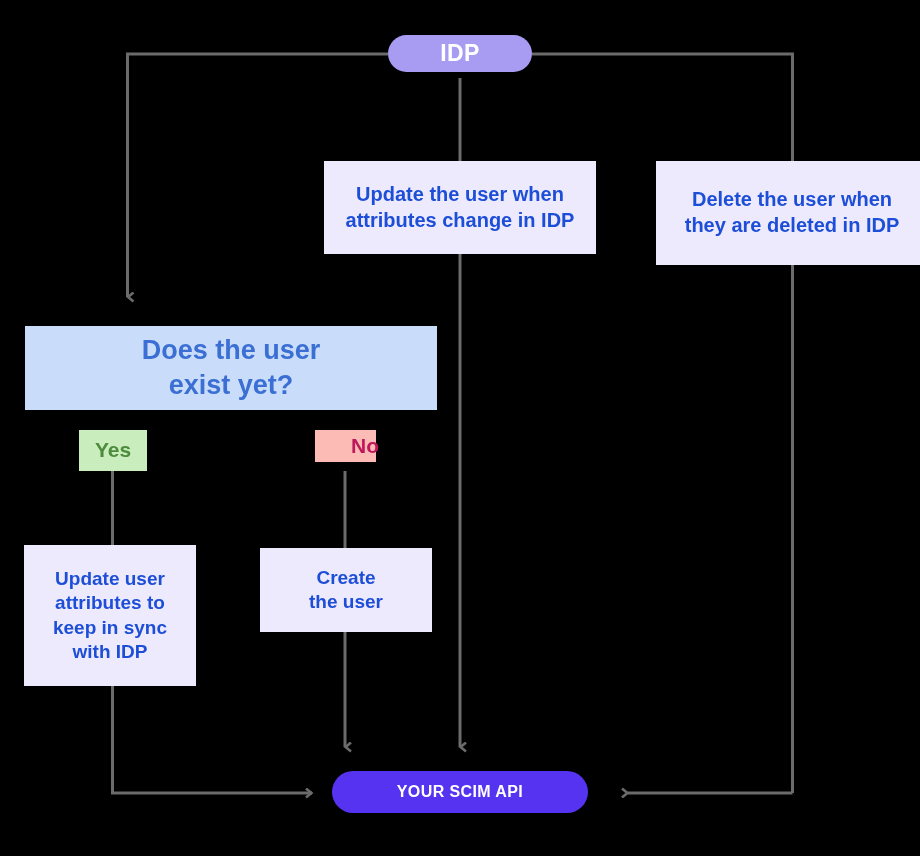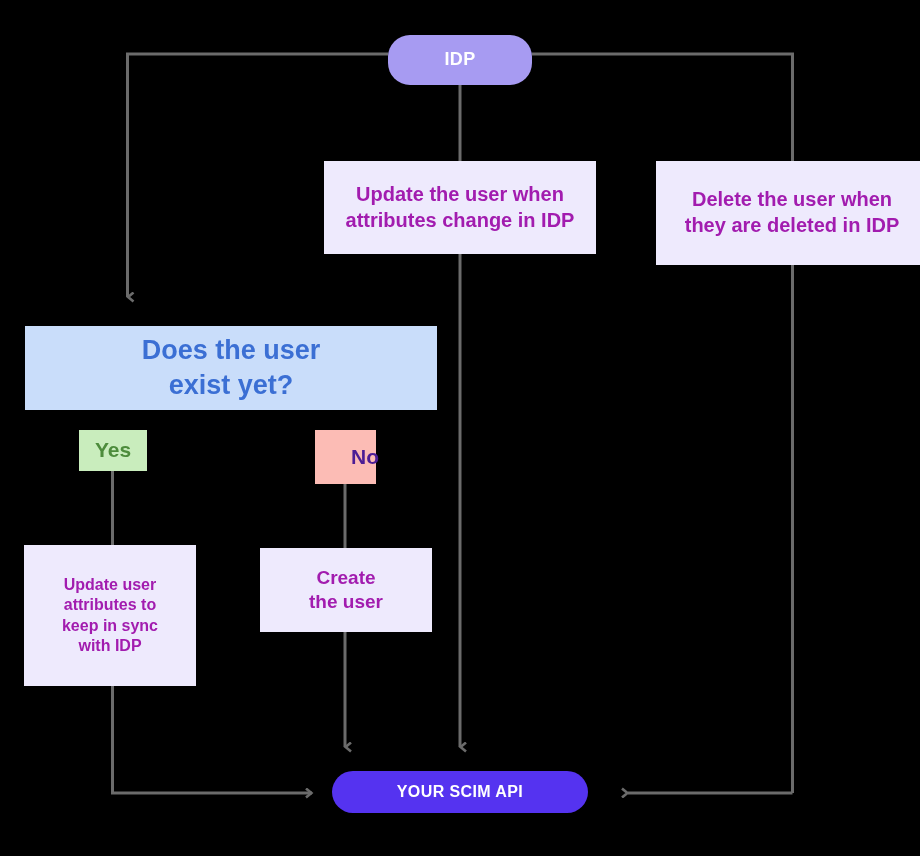--- a/index.html
+++ b/index.html
@@ -36,25 +36,25 @@
     text-align: center;
     line-height: 1.28;
     white-space: pre-line;
   }
 
   
   #node-idp {
     left: 388px;
     top: 35px;
     width: 144px;
-    height: 50px;
+    height: 37px;
     border-radius: 22px;
     background: #a79bf2;
     color: #ffffff;
-    font-size: 18px;
+    font-size: 23px;
     font-weight: bold;
     letter-spacing: 0.4px;
   }
 
   
   #node-scim {
     left: 332px;
     top: 771px;
     width: 256px;
     height: 42px;
@@ -62,42 +62,42 @@
     background: #5533f0;
     color: #ffffff;
     font-size: 16px;
     font-weight: bold;
     letter-spacing: 0.4px;
   }
 
   
   .box-lavender {
     background: #eeeafd;
-    color: #a21caf;
+    color: #1d4ed8;
     font-size: 20px;
     font-weight: bold;
   }
   #node-update-idp {
     left: 324px;
     top: 161px;
     width: 272px;
     height: 93px;
   }
   #node-delete-idp {
     left: 656px;
     top: 161px;
     width: 272px;
     height: 104px;
   }
   #node-update-attrs {
     left: 24px;
     top: 545px;
     width: 172px;
     height: 141px;
-    font-size: 16px;
+    font-size: 19px;
   }
   #node-create-user {
     left: 260px;
     top: 548px;
     width: 172px;
     height: 84px;
     font-size: 19px;
   }
 
   
@@ -120,23 +120,23 @@
     height: 41px;
     background: #c9edbd;
     color: #4d8c3c;
     font-size: 21px;
     font-weight: bold;
   }
   #label-no {
     left: 315px;
     top: 430px;
     width: 61px;
-    height: 54px;
+    height: 32px;
     background: #fcbcb5;
-    color: #4c1d95;
+    color: #be185d;
     font-size: 21px;
     font-weight: bold;
     padding-left: 39px;
   }
 </style>
 </head>
 <body>
 
 <div id="canvas">
 

